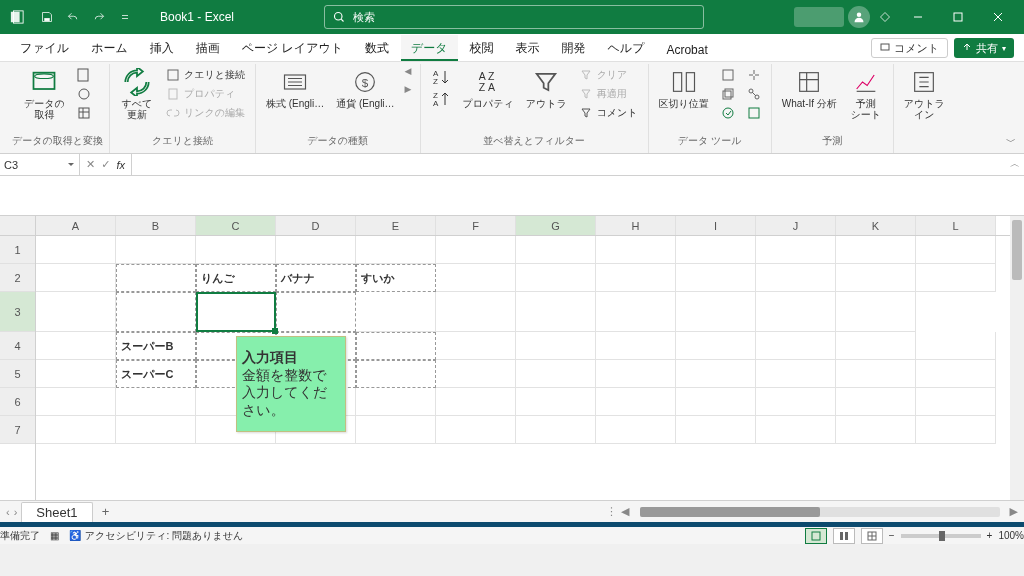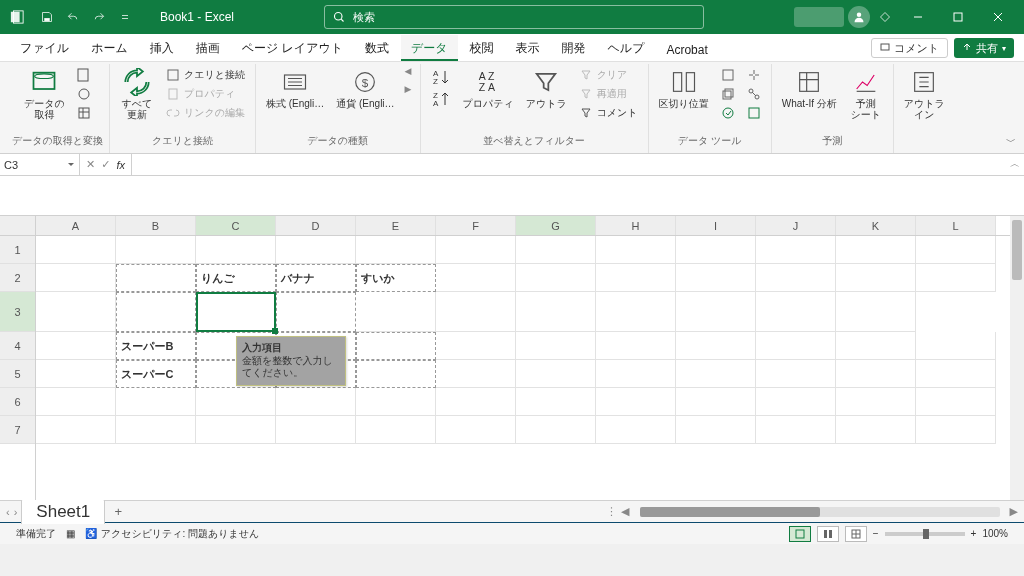--- a/index.html
+++ b/index.html
@@ -76,37 +76,37 @@
 .cell { width:80px; border-right:1px solid #e2e2e2; border-bottom:1px solid #e2e2e2; padding:2px 4px; font-size:11px; display:flex; align-items:center; }
 .cell.bold { font-weight:bold; }
 .dash-t { border-top:1px dashed #999; }
 .dash-b { border-bottom:1px dashed #999; }
 .dash-l { border-left:1px dashed #999; }
 .dash-r { border-right:1px dashed #999; }
 
 .active-outline { position:absolute; border:2px solid #107c41; pointer-events:none; }
 .active-handle { position:absolute; width:6px; height:6px; background:#107c41; }
 
-.dv-tip { position:absolute; background:#a3a3a3; border:1px solid #c0c080; padding:5px 5px; font-size:10px; line-height:1.25; box-shadow:1px 1px 2px rgba(0,0,0,.15); max-width:110px; }
+.dv-tip { position:absolute; background:#86efac; border:1px solid #c0c080; padding:12px 5px; font-size:14px; line-height:1.25; box-shadow:1px 1px 2px rgba(0,0,0,.15); max-width:110px; }
 .dv-tip .t-title { font-weight:bold; }
 
 .vscroll { position:absolute; right:0; top:0; width:14px; height:100%; background:#f0f0f0; }
 .vscroll-thumb { position:absolute; right:2px; top:4px; width:10px; height:60px; background:#bbb; border-radius:2px; }
 
 
 .sheettabs { height:22px; background:#f5f5f5; border-top:1px solid #d0d0d0; display:flex; align-items:center; padding:0 6px; gap:4px; }
 .sheetnav { display:flex; gap:4px; color:#888; font-size:11px; }
-.sheettab { background:#fff; border:1px solid #ccc; border-bottom:none; padding:2px 14px; font-size:17px; border-radius:2px 2px 0 0;text-align:center; }
+.sheettab { background:#fff; border:1px solid #ccc; border-bottom:none; padding:2px 14px; font-size:13px; border-radius:2px 2px 0 0;text-align:center; }
 .addsheet { width:18px; text-align:center; color:#666; font-size:13px; }
 .dots { margin-left:auto; color:#888; }
 .hscroll { flex:1; max-width:360px; height:10px; background:#e0e0e0; margin:0 6px; position:relative; border-radius:2px; }
 .hscroll-thumb { position:absolute; left:0; top:0; height:100%; width:180px; background:#999; border-radius:2px; }
 
 
-.status { height:22px; background:#f5f5f5; border-top:1px solid #0c4a6e; display:flex; align-items:center; padding:0 16px; font-size:10px; gap:10px; }
+.status { height:22px; background:#f5f5f5; border-top:5px solid #0c4a6e; display:flex; align-items:center; padding:0 0; font-size:10px; gap:10px; }
 .status-right { margin-left:auto; display:flex; align-items:center; gap:6px; }
 .viewbtn { width:22px; height:16px; border:1px solid #bbb; background:#fff; display:flex; align-items:center; justify-content:center; }
 .viewbtn.active { background:#d5e8d4; border-color:#107c41; }
 .viewbtn svg { width:10px; height:10px; fill:#666; }
 .zoomslider { width:80px; height:4px; background:#ccc; position:relative; }
 .zoomslider .zthumb { position:absolute; left:38px; top:-3px; width:6px; height:10px; background:#666; }
 </style>
 </head>
 <body>
 

